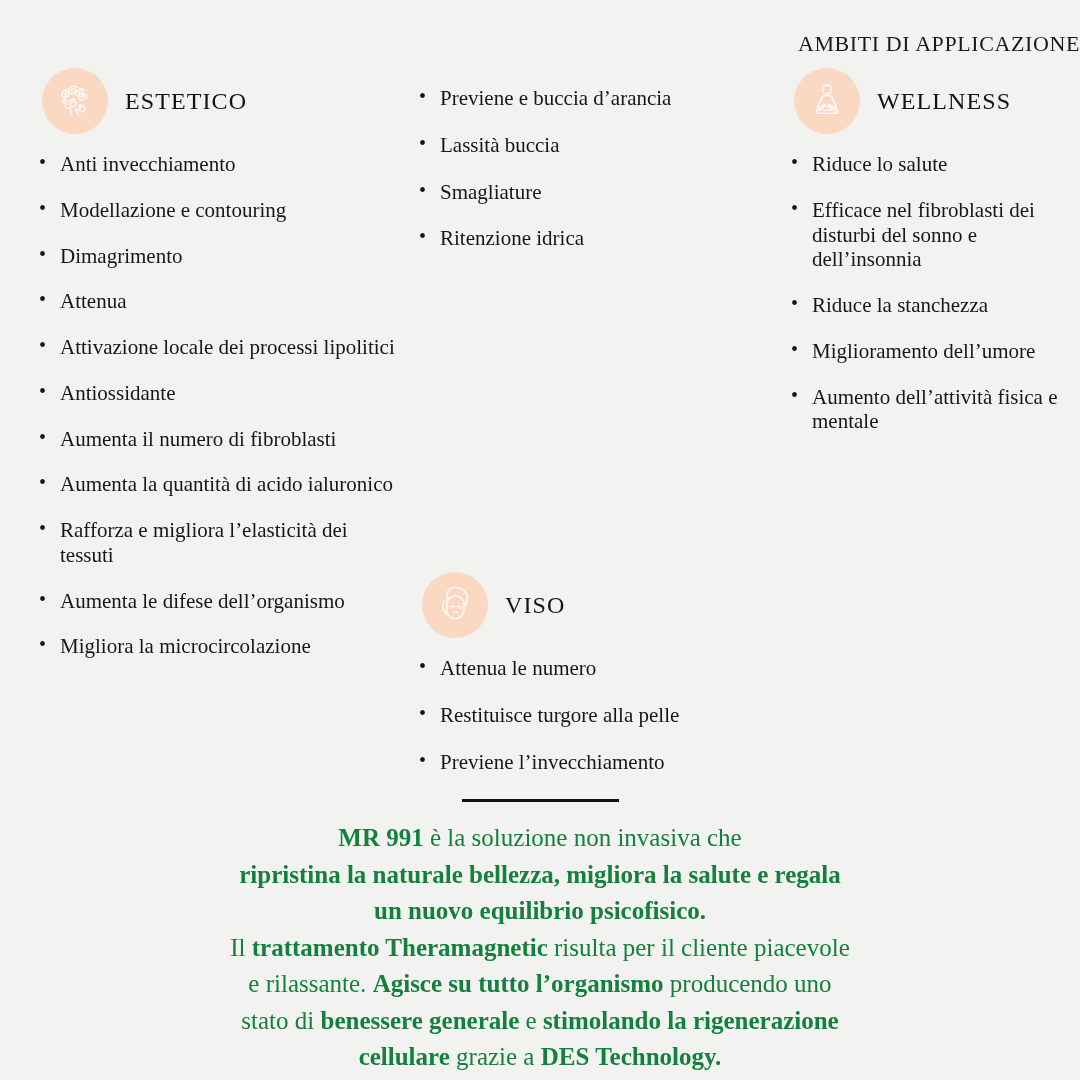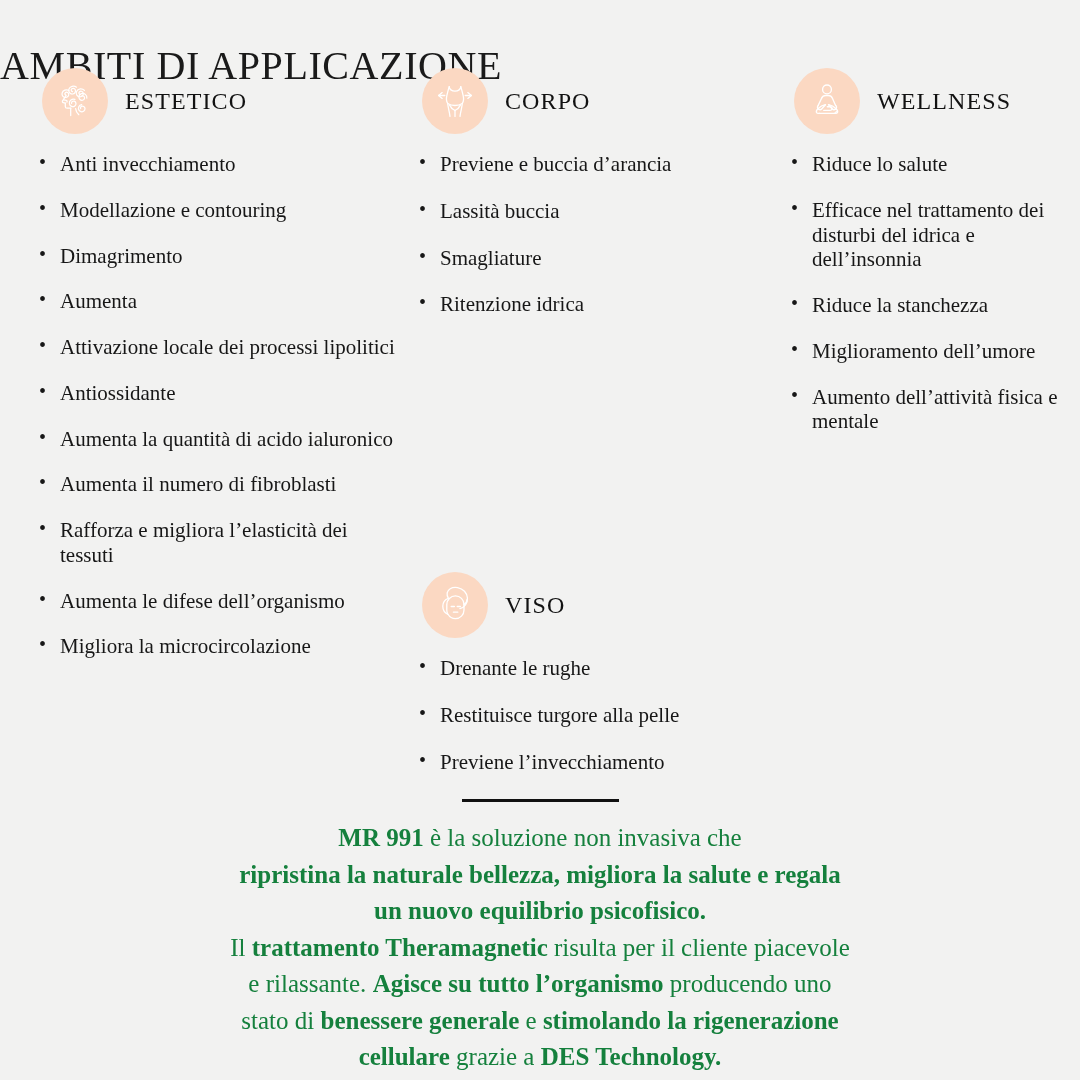--- a/index.html
+++ b/index.html
@@ -11,22 +11,22 @@
     height: 1080px;
     background: #f2f2f1;
     font-family: "Liberation Serif", "DejaVu Serif", serif;
     color: #111111;
     overflow: hidden;
     position: relative;
   }
 
   
   .page-title {
-    text-align: left;
-    font-size: 40px;
+    text-align: right;
+    font-size: 22px;
     letter-spacing: 0.6px;
     font-weight: 400;
     color: #1a1a1a;
     padding-top: 17px;
     line-height: 1.1;
   }
 
   
   .columns {
     position: absolute;
@@ -158,51 +158,32 @@
           <path d="M23.6 30.6c.3 2.3 1.5 4.5 3.2 6.1"></path>
           <path d="M11.8 21.8l2.5.5c.8.2 1.1 1.1.6 1.7"></path>
         </svg>
       </span>
       <span class="sec-label">ESTETICO</span>
     </div>
     <ul class="bullets">
       <li>Anti invecchiamento</li>
       <li>Modellazione e contouring</li>
       <li>Dimagrimento</li>
-      <li>Aumenta</li>
+      <li>Attenua</li>
       <li>Attivazione locale dei processi lipolitici</li>
       <li>Antiossidante</li>
+      <li>Aumenta il numero di fibroblasti</li>
       <li>Aumenta la quantità di acido ialuronico</li>
-      <li>Aumenta il numero di fibroblasti</li>
       <li>Rafforza e migliora l’elasticità dei tessuti</li>
       <li>Aumenta le difese dell’organismo</li>
       <li>Migliora la microcircolazione</li>
     </ul>
   </div>
 
   <div class="col col-corpo">
-    <div class="sec-head">
-      <span class="icon-circle">
-        <svg width="46" height="46" viewBox="0 0 46 46" fill="none" stroke="#ffffff" stroke-width="1.3" stroke-linecap="round" stroke-linejoin="round">
-          <path d="M17.2 8.6c0 2.6 2.6 4.6 5.8 4.6s5.8-2 5.8-4.6"></path>
-          <path d="M17.2 8.6c-.8 2.8-1.6 5.6-2.3 8.7-.8 3.3-.6 6 .8 8.2"></path>
-          <path d="M28.8 8.6c.8 2.8 1.6 5.6 2.3 8.7.8 3.3.6 6-.8 8.2"></path>
-          <path d="M15.7 25.5c2 1.3 4.5 2 7.3 2s5.3-.7 7.3-2"></path>
-          <path d="M15.7 25.5c.2 1.6.4 3.2.8 4.9.6 2.7 1.2 5.2 1.5 8"></path>
-          <path d="M30.3 25.5c-.2 1.6-.4 3.2-.8 4.9-.6 2.7-1.2 5.2-1.5 8"></path>
-          <path d="M17.6 27.1c1.2 2.5 3 4.4 5.4 5.4 2.4-1 4.2-2.9 5.4-5.4"></path>
-          <path d="M23 32.5v5.9"></path>
-          <path d="M6.6 17.5h6.2"></path>
-          <path d="M10.2 14.6l-3.6 2.9 3.6 2.9"></path>
-          <path d="M39.4 17.5h-6.2"></path>
-          <path d="M35.8 14.6l3.6 2.9-3.6 2.9"></path>
-        </svg>
-      </span>
-      <span class="sec-label">CORPO</span>
-    </div>
     <ul class="bullets">
       <li>Previene e buccia d’arancia</li>
       <li>Lassità buccia</li>
       <li>Smagliature</li>
       <li>Ritenzione idrica</li>
     </ul>
   </div>
 
   <div class="col col-wellness">
     <div class="sec-head">
@@ -216,21 +197,21 @@
           <path d="M21.3 26.7c-2.5.5-5.1 1.9-7.1 3.9-1.5 1.5-2.2 3-1.7 3.9.4.8 1.6 1 3 .8"></path>
           <path d="M24.7 26.7c2.5.5 5.1 1.9 7.1 3.9 1.5 1.5 2.2 3 1.7 3.9-.4.8-1.6 1-3 .8"></path>
           <path d="M15.5 35.3h15c1 0 1.8-.8 1.8-1.8"></path>
           <path d="M19.7 32.3h6.6c1 0 1.8-.8 1.8-1.8s-.8-1.8-1.8-1.8h-3"></path>
         </svg>
       </span>
       <span class="sec-label">WELLNESS</span>
     </div>
     <ul class="bullets">
       <li>Riduce lo salute</li>
-      <li>Efficace nel trattamento dei disturbi del idrica e dell’insonnia</li>
+      <li>Efficace nel fibroblasti dei disturbi del sonno e dell’insonnia</li>
       <li>Riduce la stanchezza</li>
       <li>Miglioramento dell’umore</li>
       <li>Aumento dell’attività fisica e mentale</li>
     </ul>
   </div>
 
 </div>
 
 <div class="col-viso">
   <div class="sec-head">
@@ -241,21 +222,21 @@
         <path d="M16 32.3c1.5 2.6 4.2 4.4 7.4 4.4 4.8 0 8.6-3.9 8.6-8.6v-5.6c0-4.8-3.9-8.6-8.6-8.6s-8.6 3.9-8.6 8.6v5.6c0 1.3.3 2.5.8 3.6"></path>
         <path d="M19.2 24.5h3.2"></path>
         <path d="M25.2 24.5h3.2"></path>
         <path d="M21.4 30.2h4.4"></path>
         <path d="M31.9 22.6c1.9-.9 3.1-2.8 3.1-5"></path>
       </svg>
     </span>
     <span class="sec-label">VISO</span>
   </div>
   <ul class="bullets">
-    <li>Drenante le rughe</li>
+    <li>Attenua le numero</li>
     <li>Restituisce turgore alla pelle</li>
     <li>Previene l’invecchiamento</li>
   </ul>
 </div>
 
 <div class="divider"></div>
 
 <div class="footer-text">
     <span class="footer-line"><b>MR 991</b><span> è la soluzione non invasiva che</span></span>
     <span class="footer-line"><b>ripristina la naturale bellezza, migliora la salute e regala</b></span>

